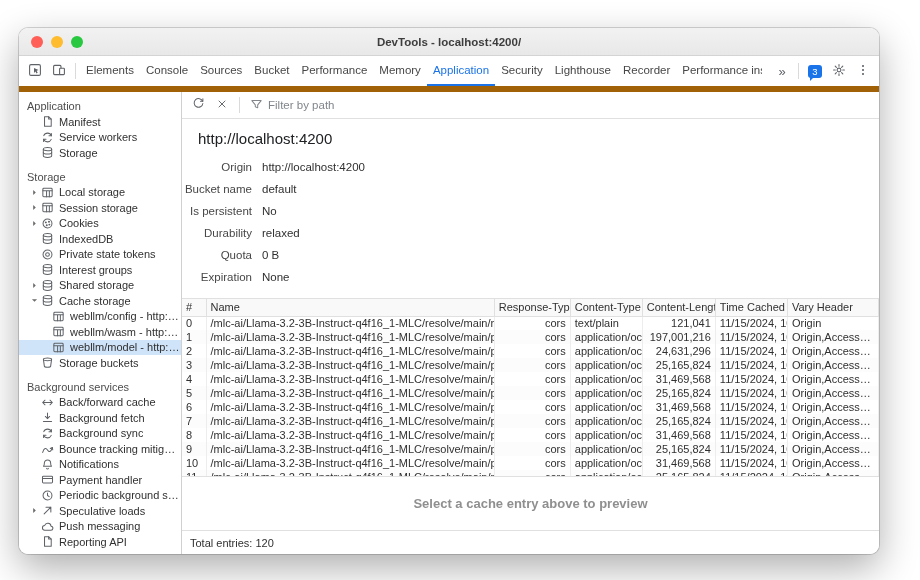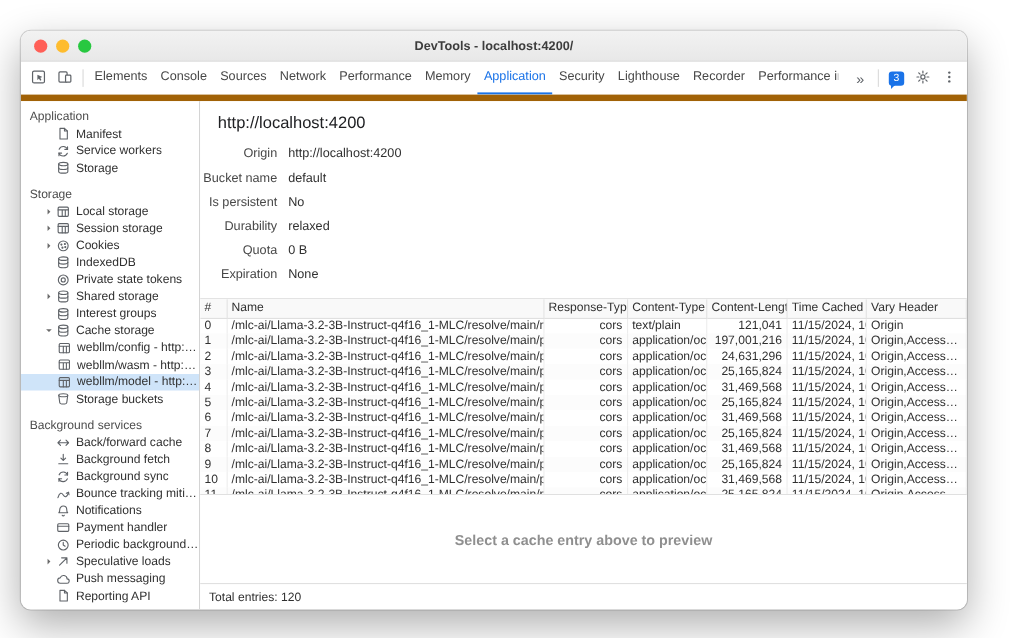--- a/index.html
+++ b/index.html
@@ -24,21 +24,21 @@
   .tabbar-right{display:flex;align-items:center;flex:0 0 auto;}
   .more-glyph{font-size:13px;color:#5f6368;}
   .badge-chip{background:var(--accent);color:#fff;font-size:9.5px;line-height:13px;padding:0 4px;border-radius:3px;position:relative;display:inline-block;}
   .badge-chip::after{content:"";position:absolute;left:2px;bottom:-3px;border:3px solid transparent;border-top-color:var(--accent);border-left-color:var(--accent);}
   
   .content{flex:1;display:flex;min-height:0;}
   .sidebar{flex:0 0 163px;width:163px;border-right:1px solid #d0d0d0;background:#fff;overflow:hidden;
            font-size:11px;color:#303030;padding-top:3px;box-sizing:border-box;}
   .sec-title{padding:5px 8px 2px;color:#4d4d4d;}
   .sec-title.gap{margin-top:5px;}
-  .srow{display:flex;align-items:center;height:15.5px;padding-left:20px;white-space:nowrap;overflow:hidden;cursor:default;}
+  .srow{display:flex;align-items:center;height:15.5px;padding-left:10px;white-space:nowrap;overflow:hidden;cursor:default;}
   .srow .exp{width:11px;flex:0 0 11px;display:flex;align-items:center;justify-content:center;color:#6a6a6a;}
   .srow .sicon{width:14px;flex:0 0 14px;height:14px;margin-right:5px;display:flex;align-items:center;justify-content:center;color:#5f6368;}
   .srow.child{padding-left:21px;}
   .srow.sel{background:var(--selection);}
   .slabel{overflow:hidden;text-overflow:ellipsis;}
   
   .main{flex:1;display:flex;flex-direction:column;min-width:0;background:#fff;}
   .toolbar{flex:0 0 26px;display:flex;align-items:center;border-bottom:1px solid #e0e0e0;padding:0 5px;gap:2px;color:#5f6368;}
   .tbtn{width:22px;height:22px;border:none;background:none;display:flex;align-items:center;justify-content:center;color:#5f6368;padding:0;}
   .filter{display:flex;align-items:center;gap:5px;margin-left:4px;color:#80868b;font-size:11.5px;}
@@ -89,21 +89,21 @@
           <div class="tab">
             <span class="tlabel">Elements</span>
           </div>
           <div class="tab">
             <span class="tlabel">Console</span>
           </div>
           <div class="tab">
             <span class="tlabel">Sources</span>
           </div>
           <div class="tab">
-            <span class="tlabel">Network</span>
+            <span class="tlabel">Bucket</span>
           </div>
           <div class="tab">
             <span class="tlabel">Performance</span>
           </div>
           <div class="tab">
             <span class="tlabel">Memory</span>
           </div>
           <div class="tab active">
             <span class="tlabel">Application</span>
           </div>
@@ -240,58 +240,58 @@
             <span class="exp"></span>
             <span class="sicon">
               <svg width="13" height="13" viewBox="0 0 14 14" fill="none" stroke="currentColor" stroke-width="1.1" stroke-linecap="round" stroke-linejoin="round">
                 <circle cx="7" cy="7" r="4.8"></circle>
                 <circle cx="7" cy="7" r="2"></circle>
               </svg>
             </span>
             <span class="slabel">Private state tokens</span>
           </div>
           <div class="srow">
+            <span class="exp"></span>
+            <span class="sicon">
+              <svg width="13" height="13" viewBox="0 0 14 14" fill="none" stroke="currentColor" stroke-width="1.1" stroke-linecap="round" stroke-linejoin="round">
+                <ellipse cx="7" cy="3.4" rx="4.5" ry="1.7"></ellipse>
+                <path d="M2.5 3.4v7.2c0 .9 2 1.7 4.5 1.7s4.5-.8 4.5-1.7V3.4"></path>
+                <path d="M2.5 7c0 .9 2 1.7 4.5 1.7S11.5 7.9 11.5 7"></path>
+              </svg>
+            </span>
+            <span class="slabel">Interest groups</span>
+          </div>
+          <div class="srow">
             <span class="exp">
               <svg width="9" height="9" viewBox="0 0 14 14" fill="none" stroke="currentColor" stroke-width="1.1" stroke-linecap="round" stroke-linejoin="round">
                 <path d="M5 3l4 4-4 4z" fill="currentColor" stroke="none"></path>
               </svg>
             </span>
             <span class="sicon">
               <svg width="13" height="13" viewBox="0 0 14 14" fill="none" stroke="currentColor" stroke-width="1.1" stroke-linecap="round" stroke-linejoin="round">
                 <ellipse cx="7" cy="3.4" rx="4.5" ry="1.7"></ellipse>
                 <path d="M2.5 3.4v7.2c0 .9 2 1.7 4.5 1.7s4.5-.8 4.5-1.7V3.4"></path>
                 <path d="M2.5 7c0 .9 2 1.7 4.5 1.7S11.5 7.9 11.5 7"></path>
               </svg>
             </span>
             <span class="slabel">Shared storage</span>
           </div>
           <div class="srow">
-            <span class="exp"></span>
+            <span class="exp">
+              <svg width="9" height="9" viewBox="0 0 14 14" fill="none" stroke="currentColor" stroke-width="1.1" stroke-linecap="round" stroke-linejoin="round">
+                <path d="M3 5l4 4 4-4z" fill="currentColor" stroke="none"></path>
+              </svg>
+            </span>
             <span class="sicon">
               <svg width="13" height="13" viewBox="0 0 14 14" fill="none" stroke="currentColor" stroke-width="1.1" stroke-linecap="round" stroke-linejoin="round">
                 <ellipse cx="7" cy="3.4" rx="4.5" ry="1.7"></ellipse>
                 <path d="M2.5 3.4v7.2c0 .9 2 1.7 4.5 1.7s4.5-.8 4.5-1.7V3.4"></path>
                 <path d="M2.5 7c0 .9 2 1.7 4.5 1.7S11.5 7.9 11.5 7"></path>
               </svg>
             </span>
-            <span class="slabel">Interest groups</span>
-          </div>
-          <div class="srow">
-            <span class="exp">
-              <svg width="9" height="9" viewBox="0 0 14 14" fill="none" stroke="currentColor" stroke-width="1.1" stroke-linecap="round" stroke-linejoin="round">
-                <path d="M3 5l4 4 4-4z" fill="currentColor" stroke="none"></path>
-              </svg>
-            </span>
-            <span class="sicon">
-              <svg width="13" height="13" viewBox="0 0 14 14" fill="none" stroke="currentColor" stroke-width="1.1" stroke-linecap="round" stroke-linejoin="round">
-                <ellipse cx="7" cy="3.4" rx="4.5" ry="1.7"></ellipse>
-                <path d="M2.5 3.4v7.2c0 .9 2 1.7 4.5 1.7s4.5-.8 4.5-1.7V3.4"></path>
-                <path d="M2.5 7c0 .9 2 1.7 4.5 1.7S11.5 7.9 11.5 7"></path>
-              </svg>
-            </span>
             <span class="slabel">Cache storage</span>
           </div>
           <div class="srow child">
             <span class="exp"></span>
             <span class="sicon">
               <svg width="13" height="13" viewBox="0 0 14 14" fill="none" stroke="currentColor" stroke-width="1.1" stroke-linecap="round" stroke-linejoin="round">
                 <rect x="2" y="2.5" width="10" height="9" rx="1"></rect>
                 <path d="M2 5.2h10M6 5.2v6.3M9 5.2v6.3"></path>
               </svg>
             </span>
@@ -424,20 +424,40 @@
               <svg width="13" height="13" viewBox="0 0 14 14" fill="none" stroke="currentColor" stroke-width="1.1" stroke-linecap="round" stroke-linejoin="round">
                 <path d="M3.8 1.8h4.4L11 4.4v7.8H3.8z"></path>
                 <path d="M8.2 1.8v2.6H11"></path>
               </svg>
             </span>
             <span class="slabel">Reporting API</span>
           </div>
         </div>
 
       <div class="main">
+        <div class="toolbar">
+          <button class="tbtn">
+              <span id="ic-refresh"><svg width="13" height="13" viewBox="0 0 14 14" fill="none" stroke="currentColor" stroke-width="1.1" stroke-linecap="round" stroke-linejoin="round">
+                  <path d="M11.4 4.6A4.7 4.7 0 1 0 11.7 7"></path>
+                  <path d="M11.7 2v2.6H9.1"></path>
+                </svg></span>
+            </button>
+          <button class="tbtn">
+              <span id="ic-clear"><svg width="12" height="12" viewBox="0 0 14 14" fill="none" stroke="currentColor" stroke-width="1.1" stroke-linecap="round" stroke-linejoin="round">
+                  <path d="M3.5 3.5l7 7M10.5 3.5l-7 7"></path>
+                </svg></span>
+            </button>
+          <div class="vdiv"></div>
+          <div class="filter">
+            <span id="ic-filter"><svg width="13" height="13" viewBox="0 0 14 14" fill="none" stroke="currentColor" stroke-width="1.1" stroke-linecap="round" stroke-linejoin="round">
+                  <path d="M2 2.8h10L8.3 7.4v3.2L5.7 9.4V7.4z"></path>
+                </svg></span>
+            <span>Filter by path</span>
+          </div>
+        </div>
 
         <div class="report-title">http://localhost:4200</div>
         <div class="fields" id="fields">
             <div class="field">
               <span class="flabel">Origin</span>
               <span class="fvalue">http://localhost:4200</span>
             </div>
             <div class="field">
               <span class="flabel">Bucket name</span>
               <span class="fvalue">default</span>

